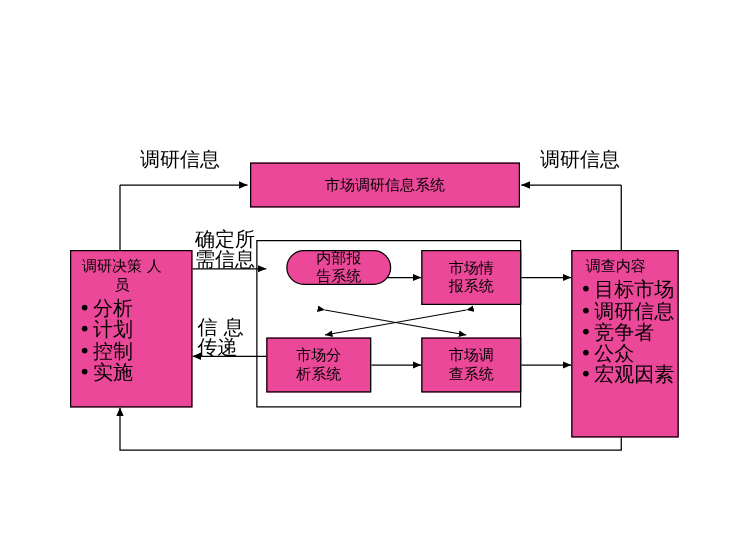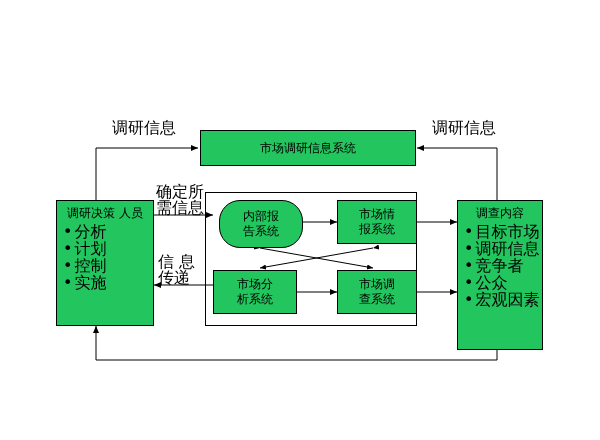--- a/index.html
+++ b/index.html
@@ -15,21 +15,21 @@
     overflow: hidden;
   }
   #canvas {
     position: relative;
     width: 600px;
     height: 440px;
   }
   .box {
     position: absolute;
     border: 1px solid #000000;
-    background: #22c55e;
+    background: #ec4899;
     box-sizing: border-box;
     font-size: 12px;
     line-height: 15px;
   }
   .center-box {
     text-align: center;
     display: flex;
     align-items: center;
     justify-content: center;
   }
@@ -38,21 +38,21 @@
     display: flex;
     align-items: center;
     justify-content: center;
     font-size: 12px;
   }
   .inner-box span {
     display: block;
     padding: 0 3px;
   }
   .side-box {
-    padding: 5px 6px 4px 6px;
+    padding: 5px 21px 4px 6px;
   }
   .side-title {
     text-align: center;
     font-size: 12px;
     line-height: 15px;
   }
   .bullet-list {
     margin: 2px 0 0 0;
     padding: 0;
     list-style: none;
@@ -147,21 +147,21 @@
       <li>目标市场</li>
       <li>调研信息</li>
       <li>竞争者</li>
       <li>公众</li>
       <li>宏观因素</li>
     </ul>
   </div>
 
   <div class="group-frame" style="left:205px; top:192px; width:212px; height:134px;"></div>
 
-  <div class="box inner-box" style="left:219px; top:200px; width:84px; height:48px;border-radius:21px;">
+  <div class="box inner-box" style="left:229px; top:200px; width:84px; height:28px;border-radius:21px;">
     <span style="white-space:pre-line;">内部报
 告系统</span>
   </div>
   <div class="box inner-box" style="left:337px; top:200px; width:80px; height:44px;">
     <span style="white-space:pre-line;">市场情
 报系统</span>
   </div>
   <div class="box inner-box" style="left:213px; top:270px; width:84px; height:44px;">
     <span style="white-space:pre-line;">市场分
 析系统</span>

